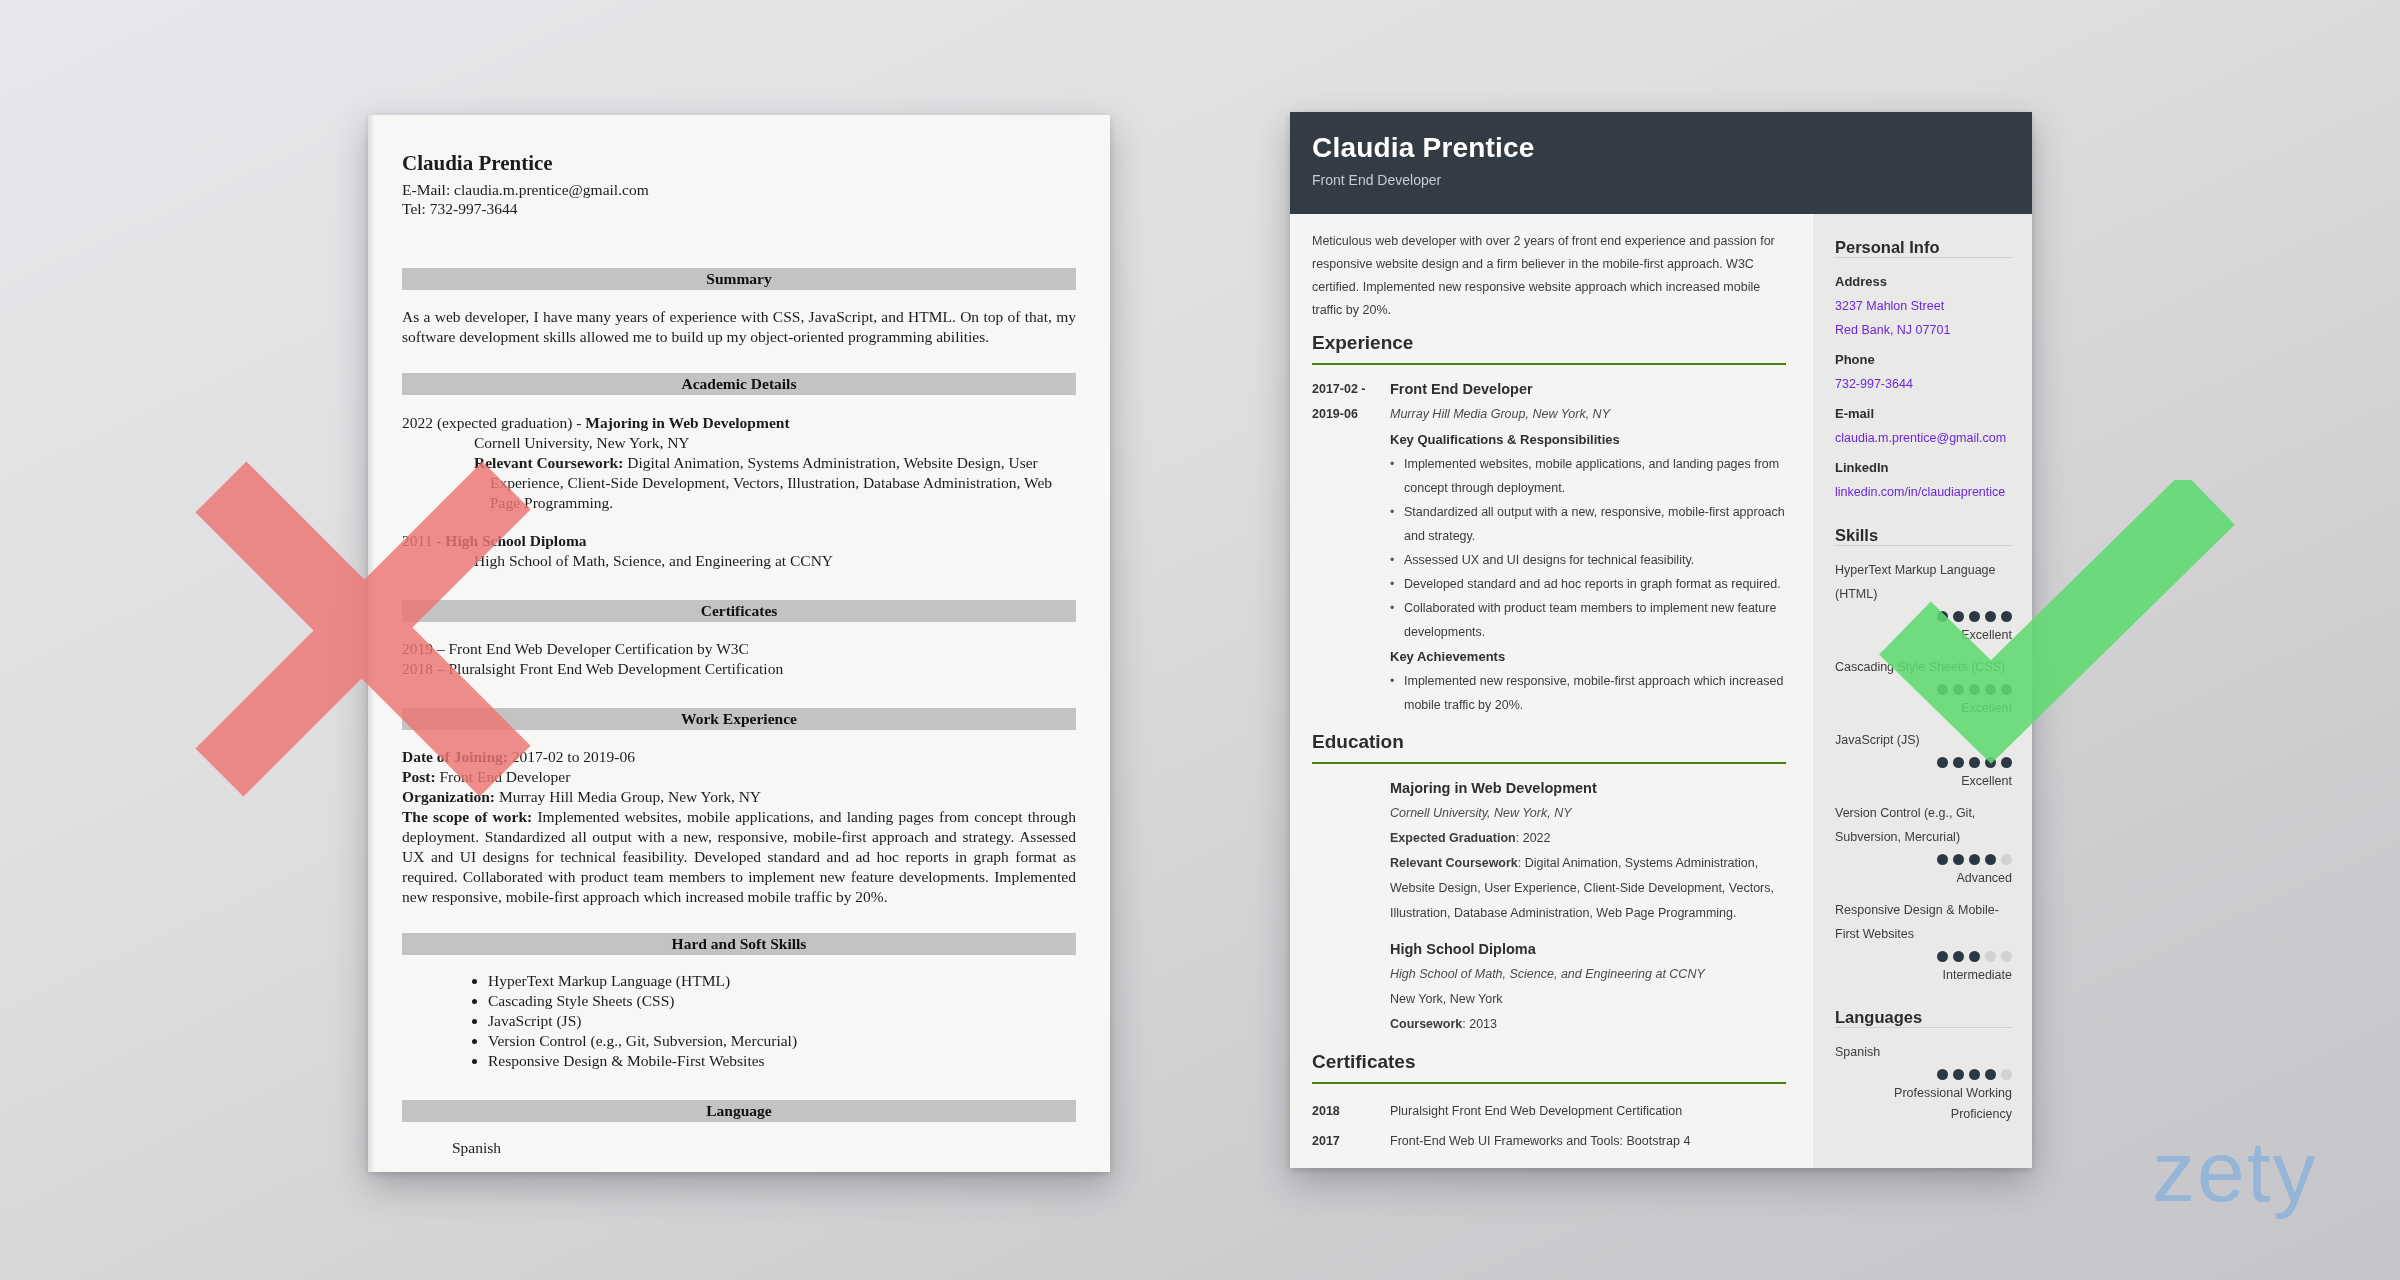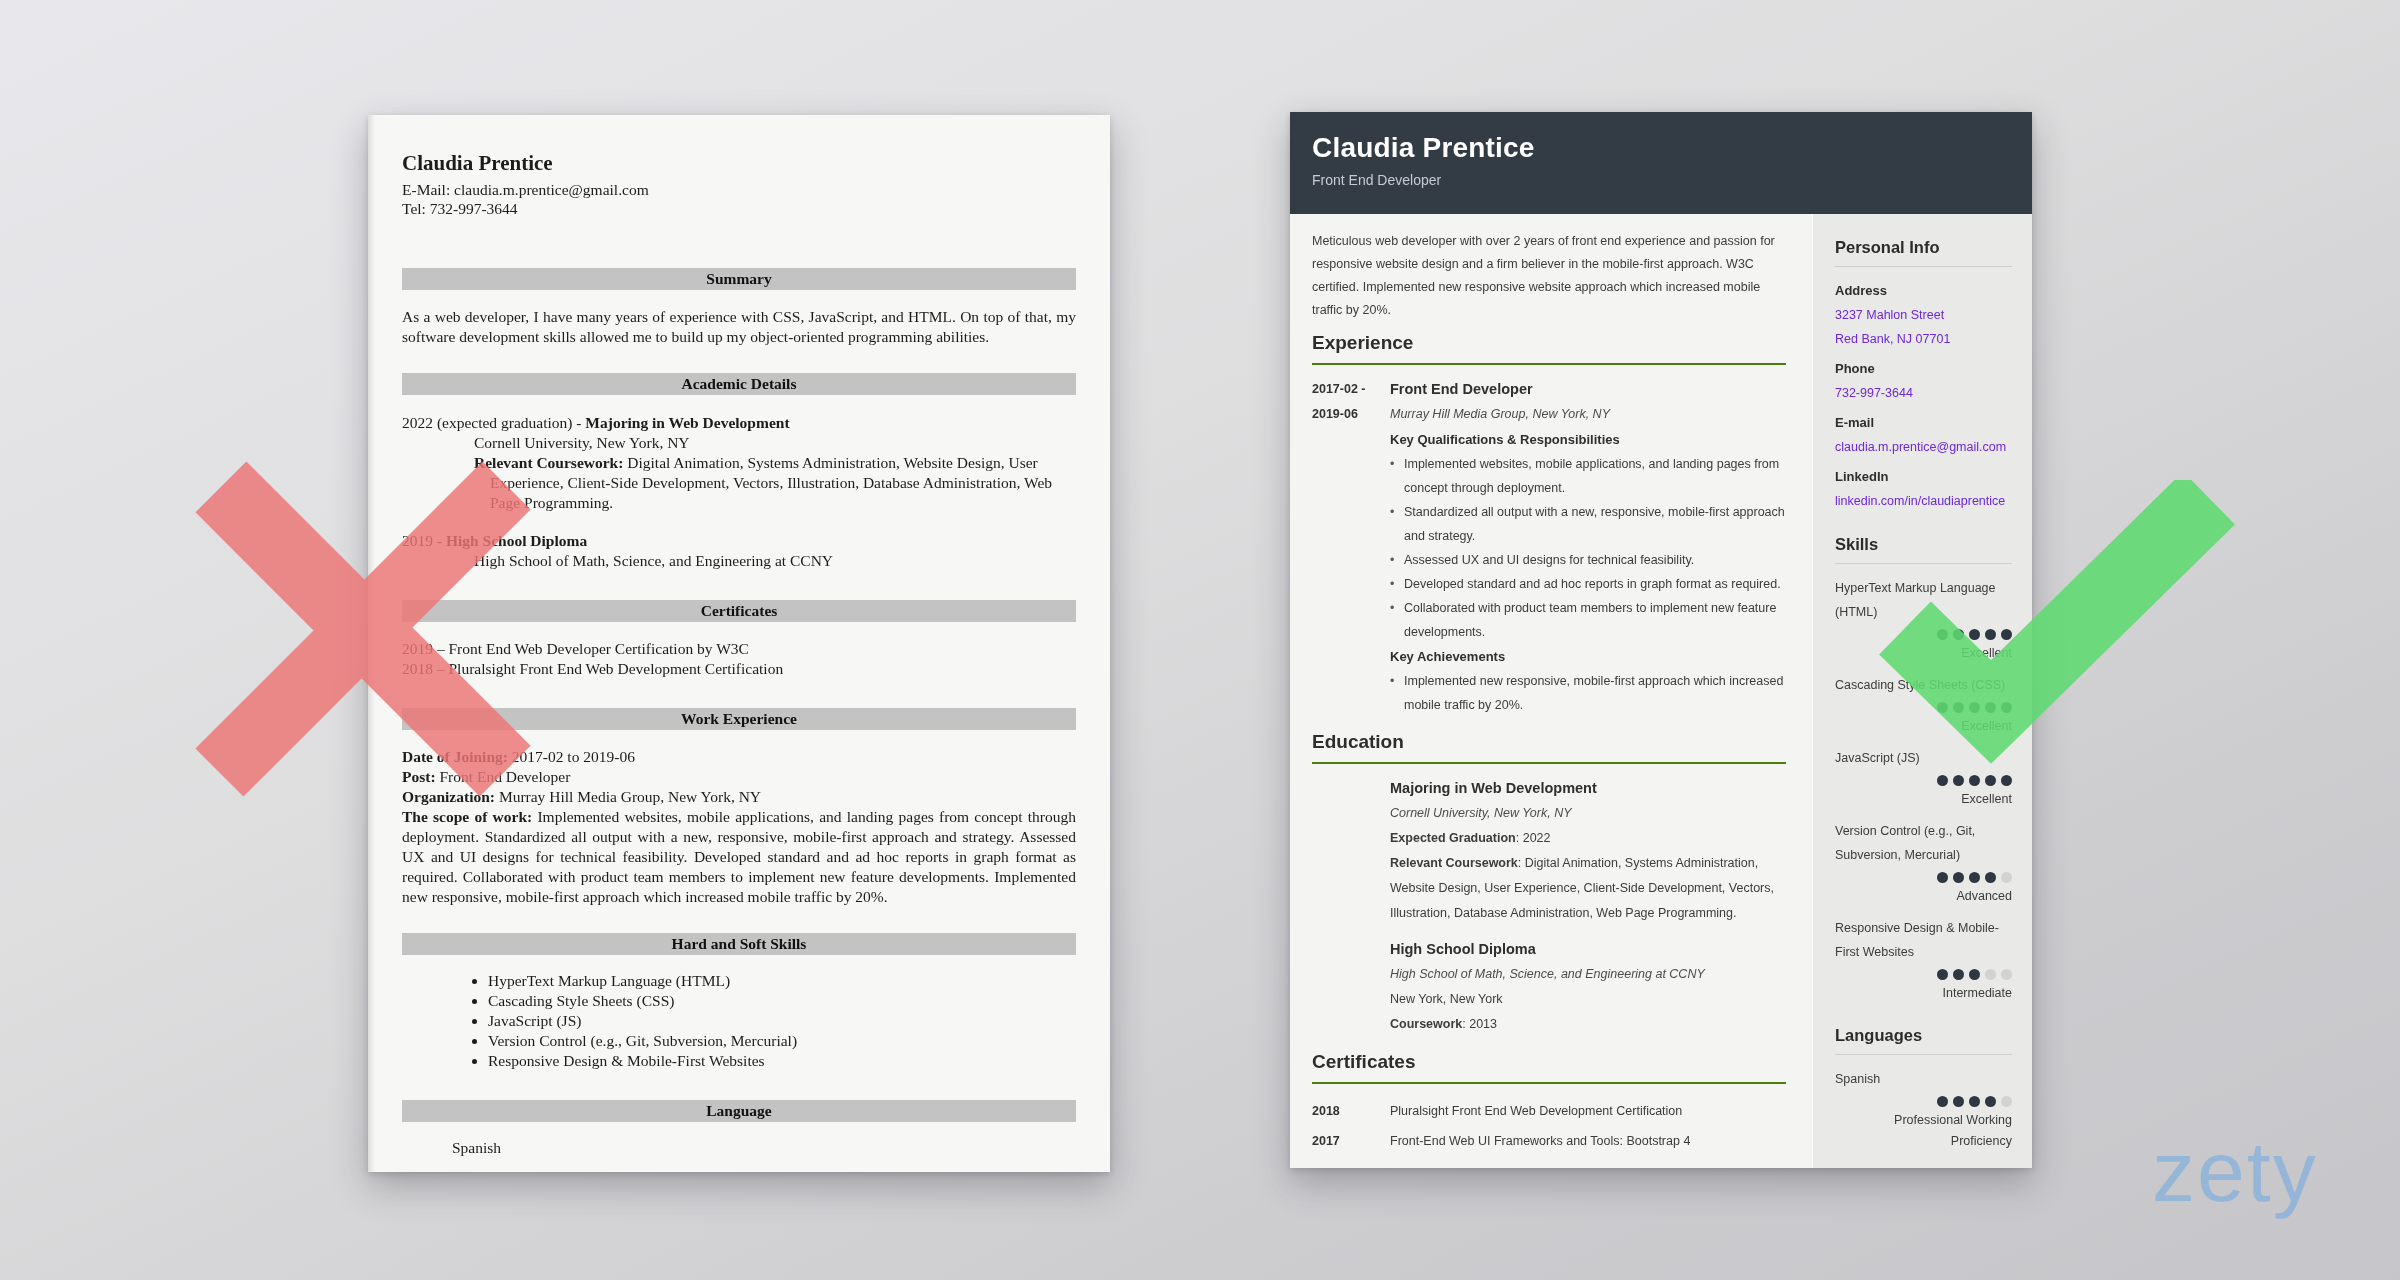--- a/index.html
+++ b/index.html
@@ -56,21 +56,21 @@
   .m-role{font-size:14.5px;font-weight:bold;line-height:25px;color:#2f2f2f;}
   .m-co{font-size:12.5px;font-style:italic;line-height:25px;color:#4c4c4c;}
   .m-sub{font-size:13px;font-weight:bold;line-height:25px;color:#2f2f2f;}
   .m-bullet{position:relative;padding-left:14px;font-size:12.5px;line-height:24px;color:#3c3c3c;}
   .m-bullet::before{content:"•";position:absolute;left:0;top:0;color:#555;}
   .m-line{font-size:12.5px;line-height:25px;color:#3c3c3c;}
   .m-edu2{margin-top:11px;}
   .m-certrow{display:flex;font-size:12.5px;line-height:30px;}
   .m-certrow .yr{width:78px;flex:none;font-weight:bold;color:#333;}
 
-  h3.s-h{font-size:16.5px;color:#2b2b2b;margin:0 0 12px 0;padding-bottom:9px;
+  h3.s-h{font-size:16.5px;color:#2b2b2b;margin:0 0 12px 0;
          border-bottom:1px solid #cfcfcd;font-weight:bold;}
   .s-h.later{margin-top:22px;}
   .s-label{font-size:13px;font-weight:bold;color:#2e2e2e;line-height:24px;margin-top:6px;}
   .s-val{font-size:12.5px;color:#6d28d9;line-height:24px;}
   .skill{margin-bottom:9px;}
   .skill-name{font-size:12.5px;color:#3c3c3c;line-height:24px;}
   .dots{display:flex;justify-content:flex-end;gap:5px;margin:5px 0 3px 0;}
   .dots .dot{width:11px;height:11px;border-radius:50%;background:#d2d2d0;}
   .dots .dot.on{background:#2d3842;}
   .skill-level{font-size:12.5px;color:#3c3c3c;text-align:right;line-height:21px;}
@@ -105,21 +105,21 @@
         <span class="b">Majoring in Web Development</span>
       </div>
       <div class="acad-sub">Cornell University, New York, NY</div>
       <div class="acad-course">
         <span class="b">Relevant Coursework:</span>
         <span>Digital Animation, Systems Administration, Website Design, User Experience, Client-Side Development, Vectors, Illustration, Database Administration, Web Page Programming.</span>
       </div>
     </div>
     <div class="acad">
       <div>
-        <span>2019 -</span>
+        <span>2011 -</span>
         <span class="b">High School Diploma</span>
       </div>
       <div class="acad-sub">High School of Math, Science, and Engineering at CCNY</div>
     </div>
 
     <div class="p-bar certbar">Certificates</div>
     <div class="p-sec p-certs">
       <div>2019 – Front End Web Developer Certification by W3C</div>
       <div>2018 – Pluralsight Front End Web Development Certification</div>
     </div>

